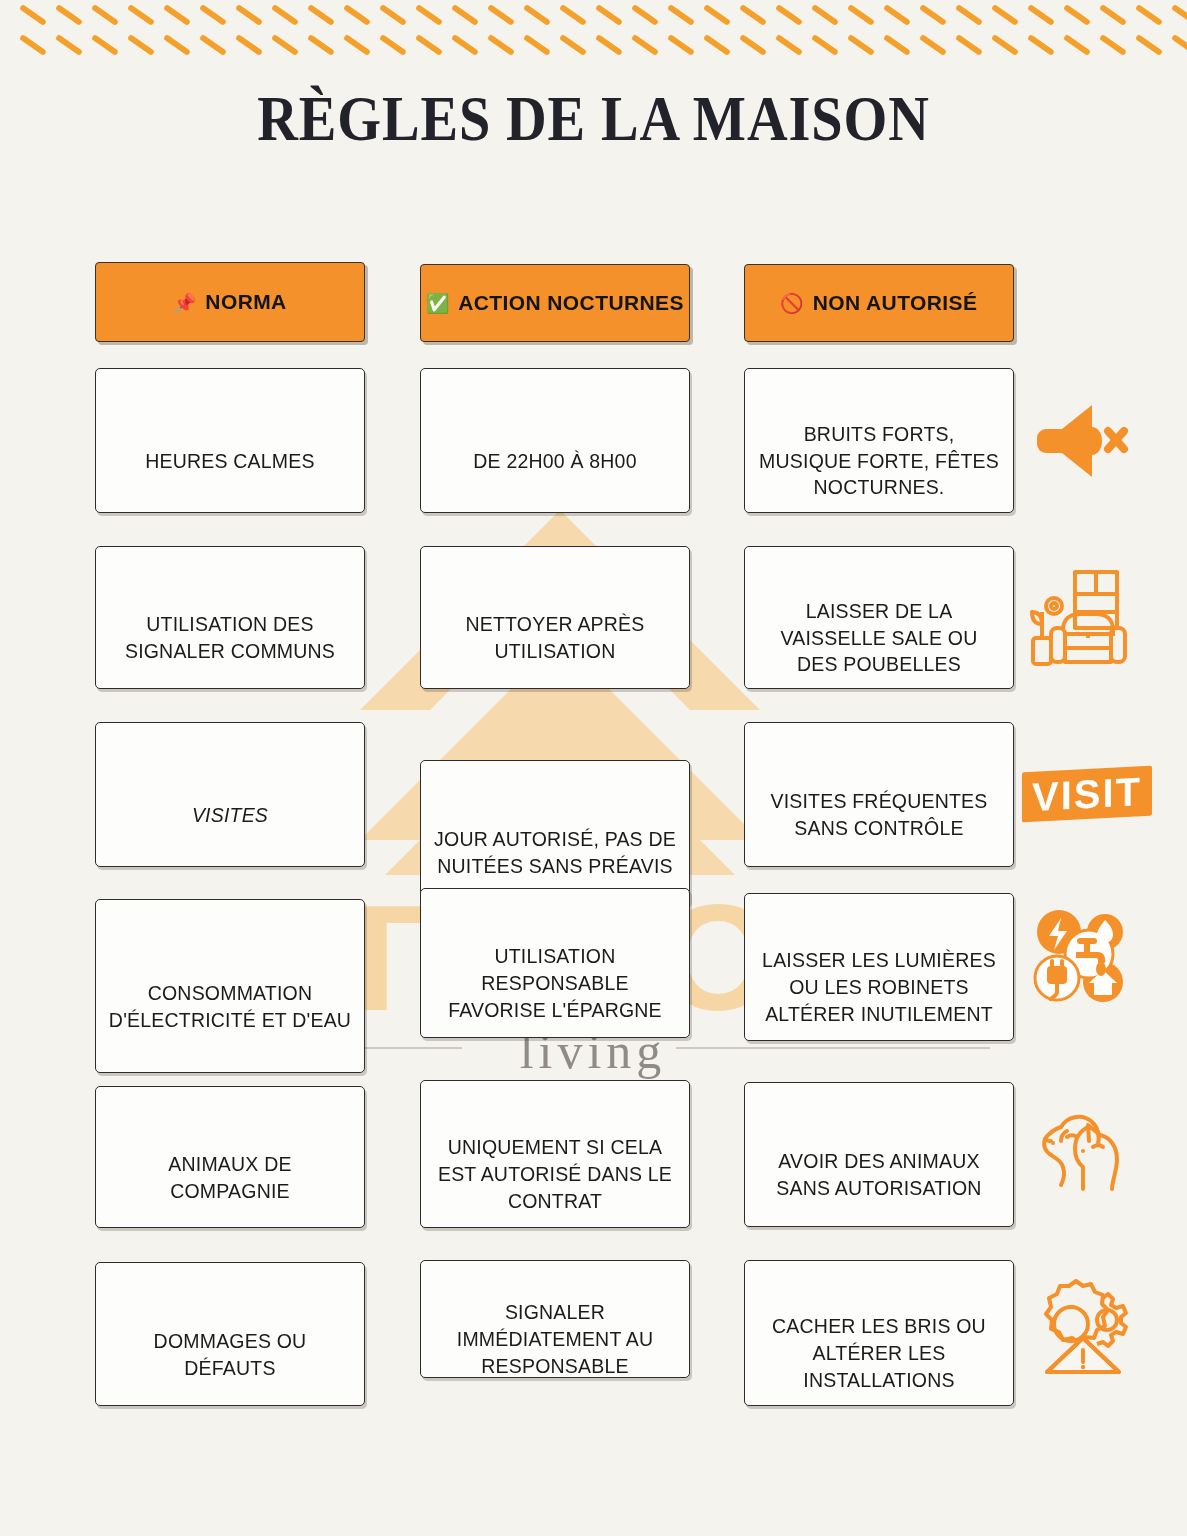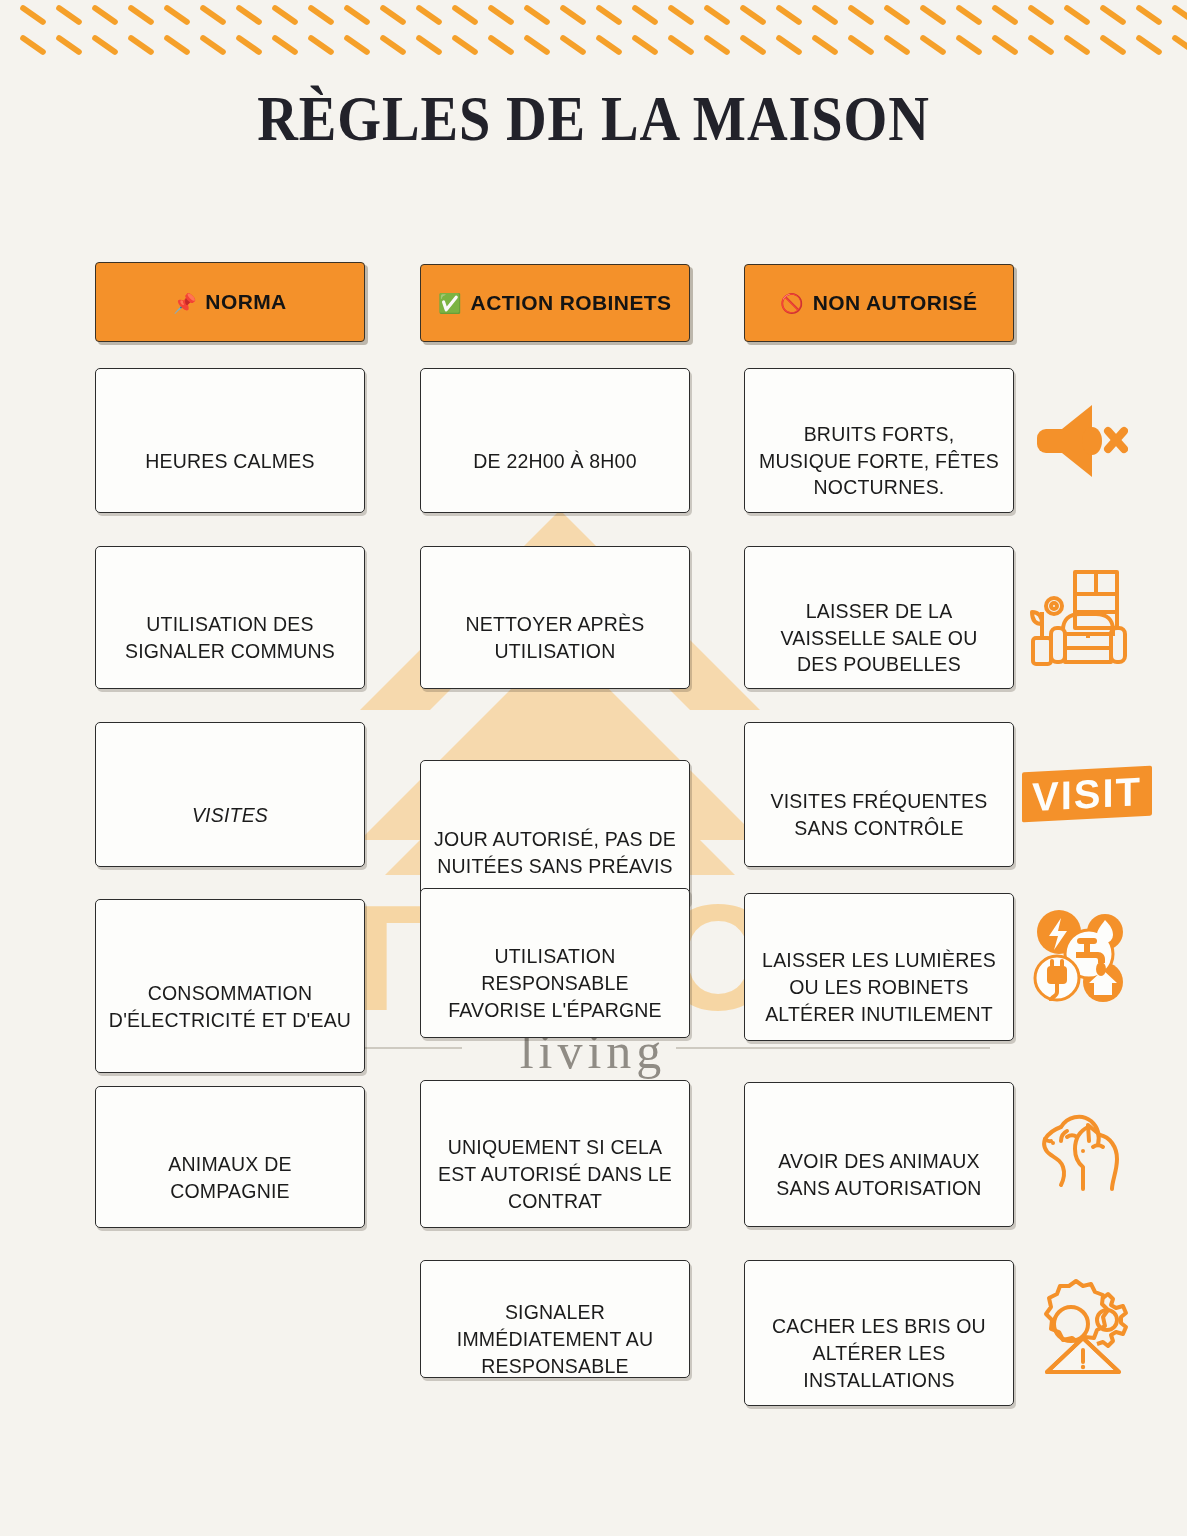--- a/index.html
+++ b/index.html
@@ -194,21 +194,21 @@
 
 <div id="grid">
 
   <div class="hdr c1" id="hdr0" style="top:262px;height:80px;">
     <span class="ico pin">📌</span>
     <span>NORMA</span>
   </div>
 
   <div class="hdr c2" id="hdr1" style="top:264px;height:78px;">
     <span class="ico">✅</span>
-    <span>ACTION ROBINETS</span>
+    <span>ACTION NOCTURNES</span>
   </div>
 
   <div class="hdr c3" id="hdr2" style="top:264px;height:78px;">
     <span class="ico">🚫</span>
     <span>NON AUTORISÉ</span>
   </div>
 
   <div class="cell c1" style="top:368px;height:145px;">
     <span class="txt">HEURES CALMES</span>
     </div>
@@ -356,20 +356,24 @@
       <path d="M36 36c3-2 7-2 10 0"></path>
 
       <path d="M58 40 57 24l12 10"></path>
       <path d="M69 34c10 2 17 12 17 24 0 12-5 22-5 30"></path>
       <path d="M57 26c-8 4-13 12-13 22 0 8 3 14 8 18v22"></path>
       <circle cx="52" cy="50" r="2" fill="#f4912a" stroke="none"></circle>
       <path d="M62 46c3-2 7-2 10 0"></path>
     </svg>
   </div>
 
+  <div class="cell c1" style="top:1262px;height:144px;">
+    <span class="txt">DOMMAGES OU
+DÉFAUTS</span>
+    </div>
   <div class="cell c2" style="top:1260px;height:118px;">
     <span class="txt">SIGNALER
 IMMÉDIATEMENT AU
 RESPONSABLE</span>
     </div>
   <div class="cell c3" style="top:1260px;height:146px;">
     <span class="txt">CACHER LES BRIS OU
 ALTÉRER LES
 INSTALLATIONS</span>
     </div>

